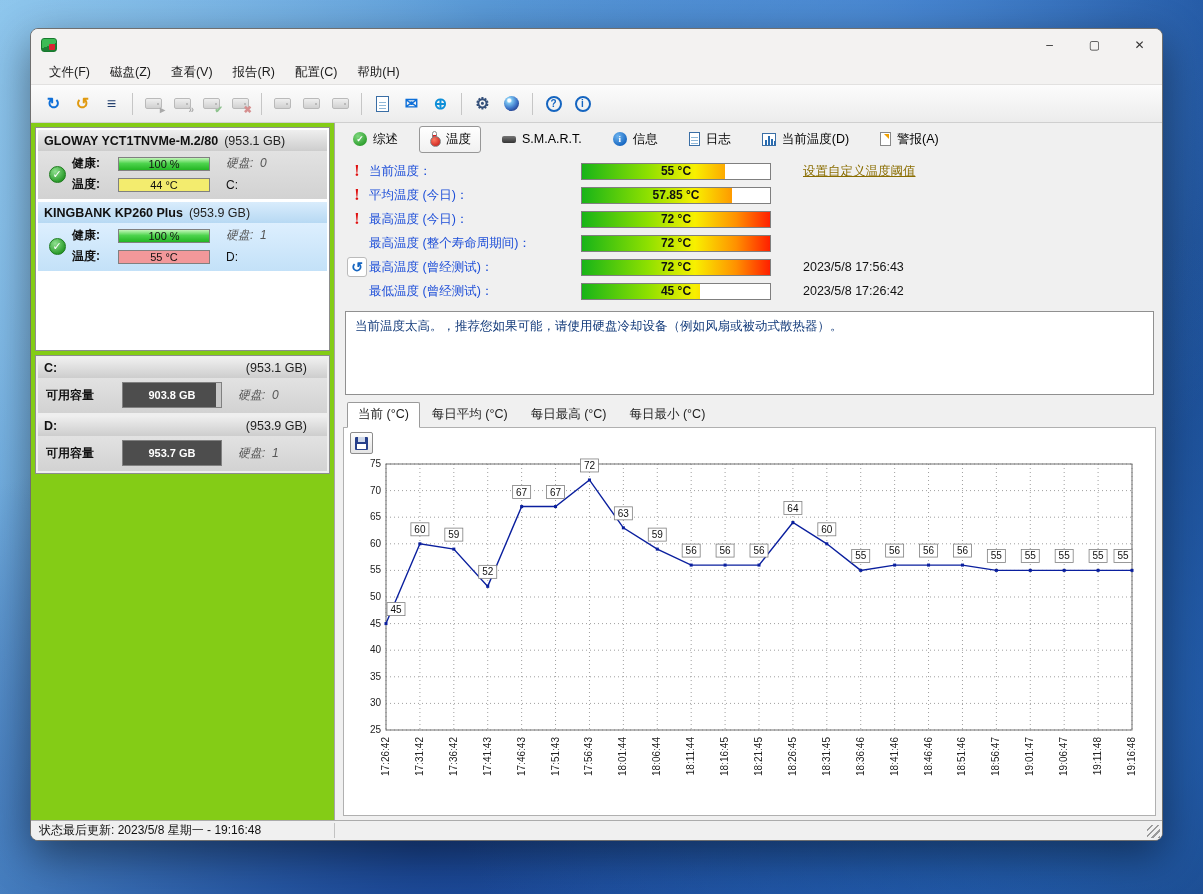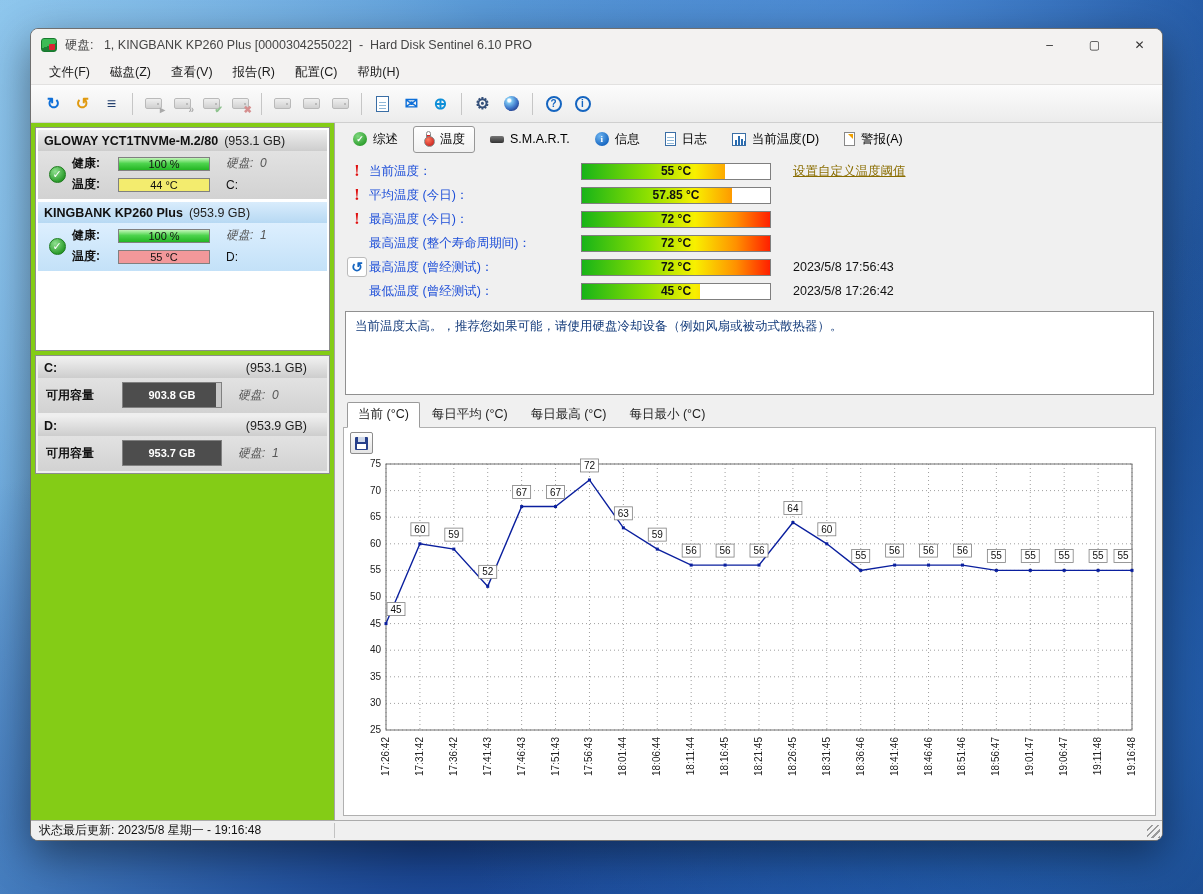--- a/index.html
+++ b/index.html
@@ -88,21 +88,21 @@
     background:linear-gradient(#efefef,#cdcdcd); font-size:12.5px; }
   .part-head .card-size { margin-left:auto; margin-right:14px; }
   .part-body { display:grid; grid-template-columns:76px 104px 1fr; align-items:center;
     padding:4px 4px 5px 8px; background:linear-gradient(#e2e2e2,#d2d2d2); }
   .cap-bar { width:100px; height:26px; border:1px solid #808080; background:#c9c9c9; position:relative; overflow:hidden; }
   .cap-fill { position:absolute; left:0; top:0; bottom:0; background:#4d4d4d; }
   .cap-val { position:absolute; inset:0; display:flex; align-items:center; justify-content:center;
     color:#fff; font-weight:bold; font-size:11px; }
 
   
-  .tabbar { height:28px; display:flex; align-items:center; gap:5px; padding:2px 2px 2px 4px; flex:0 0 auto; }
+  .tabbar { height:28px; display:flex; align-items:center; gap:11px; padding:2px 2px 2px 4px; flex:0 0 auto; }
   .tab { display:flex; align-items:center; gap:6px; padding:4px 9px; font-size:12.5px;
     border:1px solid transparent; border-radius:3px; background:transparent; }
   .tab.active { background:linear-gradient(#ffffff,#f1f1f1); border-color:#979797; }
   .ic-check { width:14px; height:14px; border-radius:50%;
     background:radial-gradient(circle at 35% 30%, #7ed87e, #2e9e2e 75%); color:#fff; font-size:9px; font-weight:bold;
     display:flex; align-items:center; justify-content:center; }
   .ic-check::after { content:'✓'; }
   .ic-thermo { width:5px; height:13px; border:1px solid #888; border-radius:3px 3px 0 0;
     background:linear-gradient(#fff 25%, #e02020 25%); position:relative; margin:0 3px 3px 3px; }
   .ic-thermo::after { content:''; position:absolute; left:-3px; bottom:-4px; width:9px; height:9px;
@@ -132,21 +132,21 @@
     display:flex; align-items:center; justify-content:center; padding:0; }
   .ic-undo { color:#1565c0; font-size:14px; font-weight:bold; line-height:1; }
   .ic-undo::after { content:'↺'; }
   .tlabel { width:212px; font-size:12.5px; color:#1d4ed8; }
   .tbar { width:190px; height:17px; border:1px solid #7f7f7f; background:#fff; position:relative; overflow:hidden; }
   .tfill { position:absolute; left:0; top:0; bottom:0;
     background:linear-gradient(90deg,#18b418 0%,#8ee000 35%,#f8f000 60%,#ff9000 82%,#ff2000 100%);
     background-size:188px 100%; }
   .tval { position:absolute; inset:0; display:flex; align-items:center; justify-content:center;
     font-size:12px; font-weight:bold; color:#111; }
-  .tnote { margin-left:22px; font-size:12.5px; }
+  .tnote { margin-left:32px; font-size:12.5px; }
   .tlink { color:#8a6d00; text-decoration:underline; cursor:pointer; }
 
   .advice-box { margin:6px 4px 0 6px; height:84px; background:#fff; border:1px solid #909090;
     padding:5px 9px; font-size:12.5px; color:#123a7a; line-height:1.55; }
 
   
   .chart-tabs { display:flex; align-items:flex-end; gap:1px; padding:8px 0 0 8px; height:32px; flex:0 0 auto; }
   .ctab { font-size:12.5px; padding:3px 10px 4px 10px; border:1px solid transparent; background:transparent;
     position:relative; top:1px; border-radius:2px 2px 0 0; color:#222; }
   .ctab.active { background:#fff; border-color:#9a9a9a; border-bottom-color:#fff; z-index:2; }
@@ -174,21 +174,20 @@
   .grip { position:absolute; right:2px; bottom:2px; width:13px; height:13px;
     background:repeating-linear-gradient(135deg, transparent 0 3px, #9a9a9a 3px 4.5px); }
 </style>
 </head>
 <body>
 
 <div class="window">
 
   <div class="titlebar">
     <span class="app-icon"></span>
-    <span class="title-text">硬盘:   1, KINGBANK KP260 Plus [0000304255022]  -  Hard Disk Sentinel 6.10 PRO</span>
     <div class="win-btns">
       <button class="win-btn">–</button>
       <button class="win-btn">▢</button>
       <button class="win-btn close">✕</button>
     </div>
   </div>
 
   <div class="menubar">
     <span class="menu-item">文件(F)</span>
     <span class="menu-item">磁盘(Z)</span>

